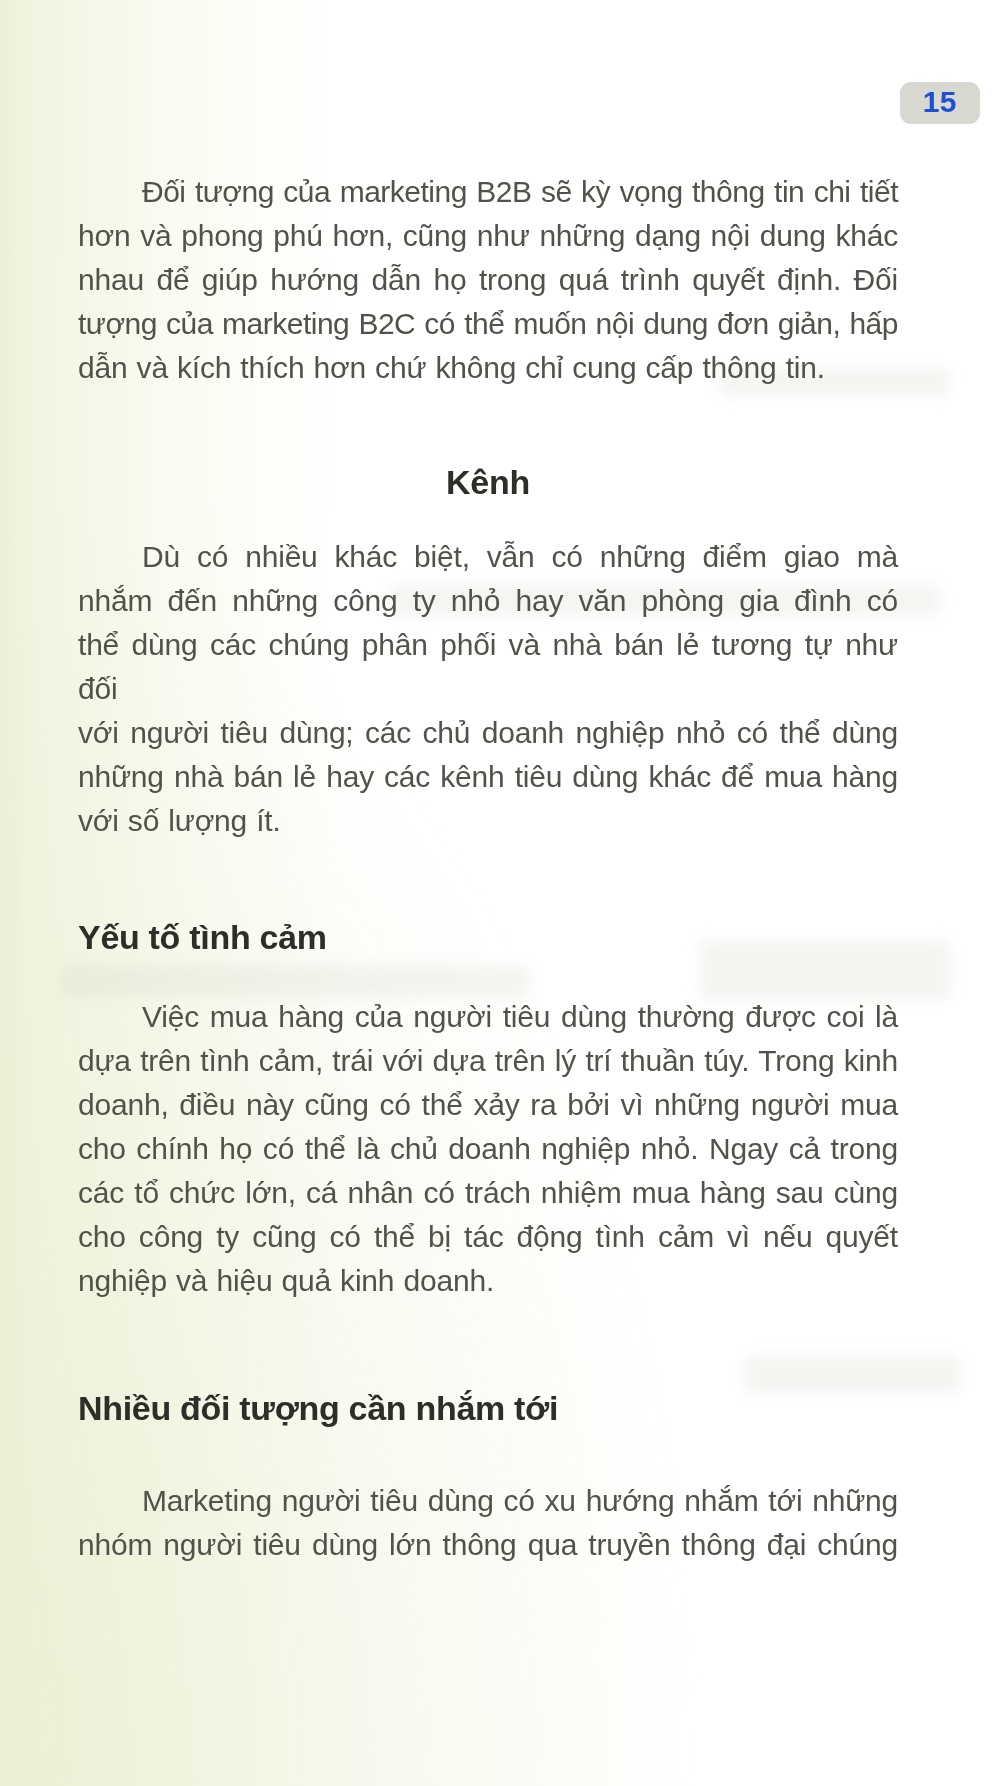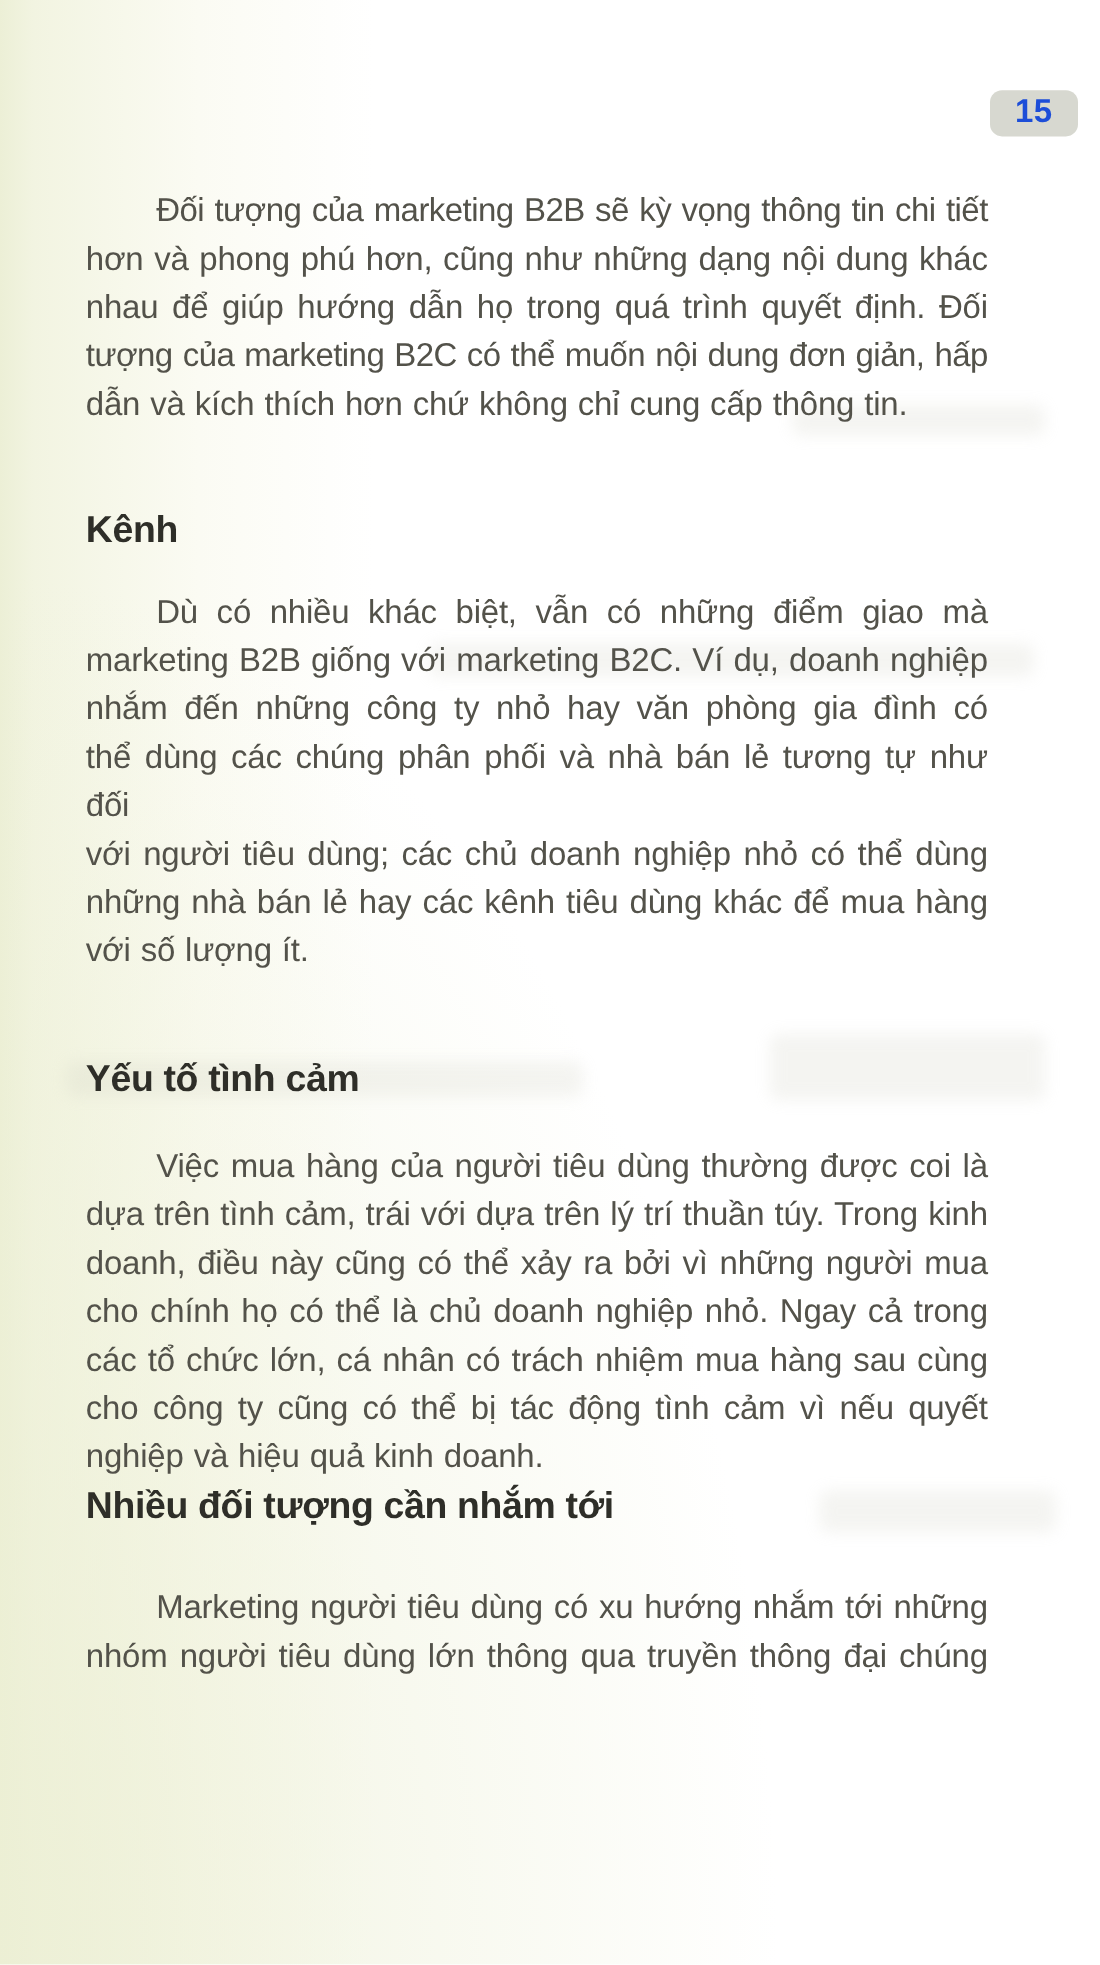--- a/index.html
+++ b/index.html
@@ -34,25 +34,25 @@
     text-align-last:justify;
     letter-spacing:-0.2px;
     word-spacing:1px;
   }
   .line.first{text-indent:64px;}
   .line.last{text-align-last:left;}
   h2.h{
     color:#2e2e28;font-size:34px;line-height:44px;
     font-weight:bold;margin:0;letter-spacing:-0.3px;
   }
-  #h1{margin-top:70px;}
+  #h1{margin-top:70px;text-align:center;}
   #p2{margin-top:31px;}
   #h2{margin-top:72px;}
   #p3{margin-top:36px;}
-  #h3{}
+  #h3{margin-top:83px;}
   #p4{margin-top:49px;}
   .bleed{
     position:absolute;
     background:#cfcfc2;
     opacity:0.22;
     filter:blur(7px);
     border-radius:8px;
     pointer-events:none;
   }
 </style>
@@ -76,21 +76,20 @@
         <div class="line">hơn và phong phú hơn, cũng như những dạng nội dung khác</div>
         <div class="line">nhau để giúp hướng dẫn họ trong quá trình quyết định. Đối</div>
         <div class="line" style="letter-spacing: -0.5px;">tượng của marketing B2C có thể muốn nội dung đơn giản, hấp</div>
         <div class="line last">dẫn và kích thích hơn chứ không chỉ cung cấp thông tin.</div>
       </div>
 
     <h2 class="h" id="h1">Kênh</h2>
 
     <div class="para" id="p2">
         <div class="line first">Dù có nhiều khác biệt, vẫn có những điểm giao mà</div>
-        <div class="line">marketing B2B giống với marketing B2C. Ví dụ, doanh nghiệp</div>
         <div class="line">nhắm đến những công ty nhỏ hay văn phòng gia đình có</div>
         <div class="line">thể dùng các chúng phân phối và nhà bán lẻ tương tự như đối</div>
         <div class="line">với người tiêu dùng; các chủ doanh nghiệp nhỏ có thể dùng</div>
         <div class="line">những nhà bán lẻ hay các kênh tiêu dùng khác để mua hàng</div>
         <div class="line last">với số lượng ít.</div>
       </div>
 
     <h2 class="h" id="h2">Yếu tố tình cảm</h2>
 
     <div class="para" id="p3">

